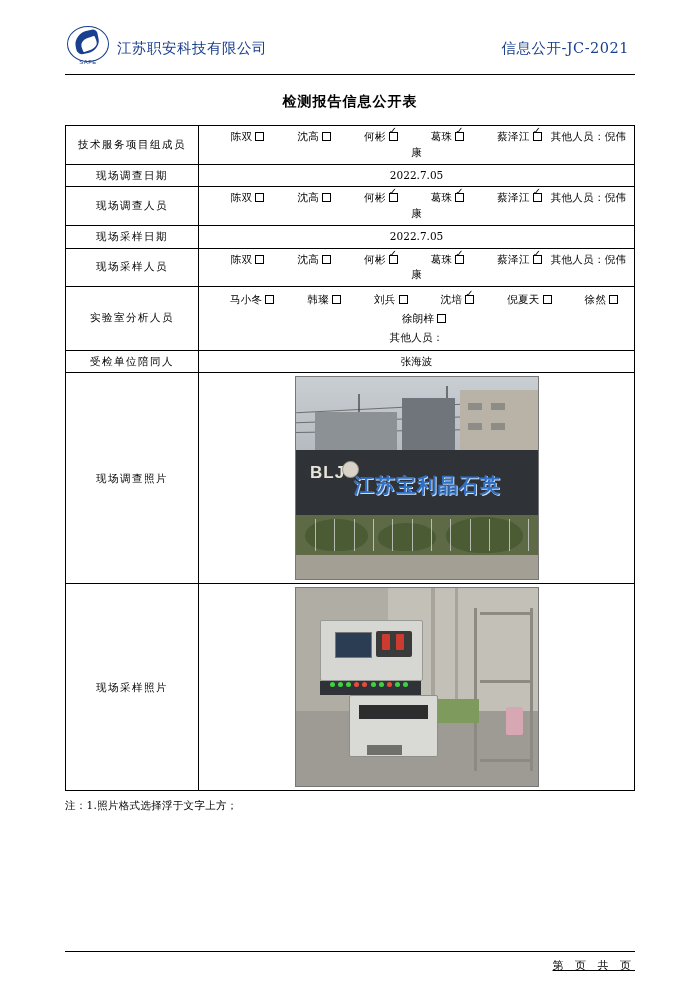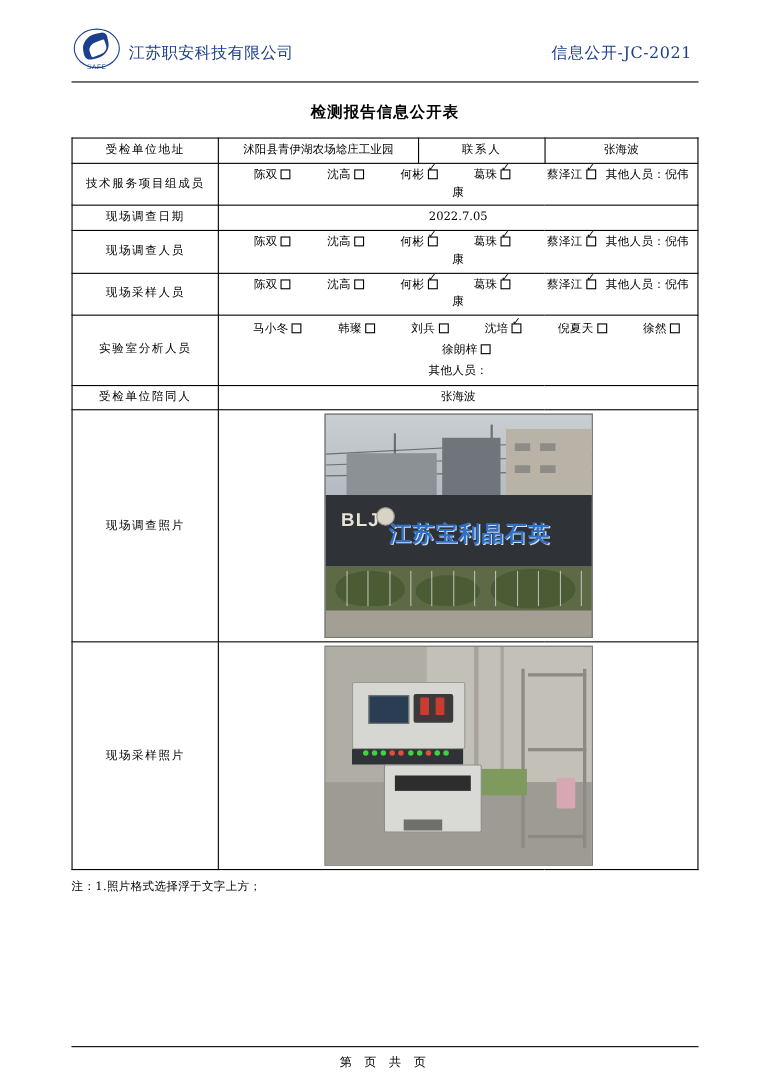--- a/index.html
+++ b/index.html
@@ -332,24 +332,25 @@
     left: 65px;
     right: 65px;
     bottom: 42px;
   }
   .footer-rule {
     border: 0;
     border-top: 1px solid #000;
     margin: 0 0 6px 0;
   }
   .footer-text {
-    text-align: center;
+    text-align: right;
     font-size: 11px;
     font-family: "DejaVu Serif", serif;
     letter-spacing: 4px;
+    text-decoration: underline;
   }
 </style>
 </head>
 <body>
 
 <div class="page">
 
   <div class="header">
     <div class="header-left">
       <div class="logo">
@@ -368,40 +369,38 @@
 
   <table class="main">
     <colgroup>
       <col style="width:110px">
       <col style="width:150px">
       <col style="width:95px">
       <col style="width:115px">
     </colgroup>
     <tbody>
       <tr>
-        <td class="lbl">受检单位地址</td>
-        <td>沭阳县青伊湖农场埝庄工业园</td>
-        <td class="lbl">联系人</td>
-        <td>张海波</td>
-      </tr>
-      <tr>
         <td class="lbl">技术服务项目组成员</td>
         <td colspan="3" class="members">
           <span class="member-list"><span class="nm">陈双</span><span class="cb"></span><span class="gap"></span><span class="nm">沈高</span><span class="cb"></span><span class="gap"></span><span class="nm">何彬</span><span class="cb checked"></span><span class="gap"></span><span class="nm">葛珠</span><span class="cb checked"></span><span class="gap"></span><span class="nm">蔡泽江</span><span class="cb checked"></span><span class="gap"></span><span>其他人员：</span><span>倪伟康</span></span>
         </td>
       </tr>
       <tr>
         <td class="lbl">现场调查日期</td>
         <td colspan="3">2022.7.05</td>
       </tr>
       <tr>
         <td class="lbl">现场调查人员</td>
         <td colspan="3" class="members">
           <span class="member-list"><span class="nm">陈双</span><span class="cb"></span><span class="gap"></span><span class="nm">沈高</span><span class="cb"></span><span class="gap"></span><span class="nm">何彬</span><span class="cb checked"></span><span class="gap"></span><span class="nm">葛珠</span><span class="cb checked"></span><span class="gap"></span><span class="nm">蔡泽江</span><span class="cb checked"></span><span class="gap"></span><span>其他人员：</span><span>倪伟康</span></span>
         </td>
+      </tr>
+      <tr>
+        <td class="lbl">现场采样日期</td>
+        <td colspan="3">2022.7.05</td>
       </tr>
       <tr>
         <td class="lbl">现场采样人员</td>
         <td colspan="3" class="members">
           <span class="member-list"><span class="nm">陈双</span><span class="cb"></span><span class="gap"></span><span class="nm">沈高</span><span class="cb"></span><span class="gap"></span><span class="nm">何彬</span><span class="cb checked"></span><span class="gap"></span><span class="nm">葛珠</span><span class="cb checked"></span><span class="gap"></span><span class="nm">蔡泽江</span><span class="cb checked"></span><span class="gap"></span><span>其他人员：</span><span>倪伟康</span></span>
         </td>
       </tr>
       <tr>
         <td class="lbl">实验室分析人员</td>
         <td colspan="3" class="members" style="line-height:1.8">

